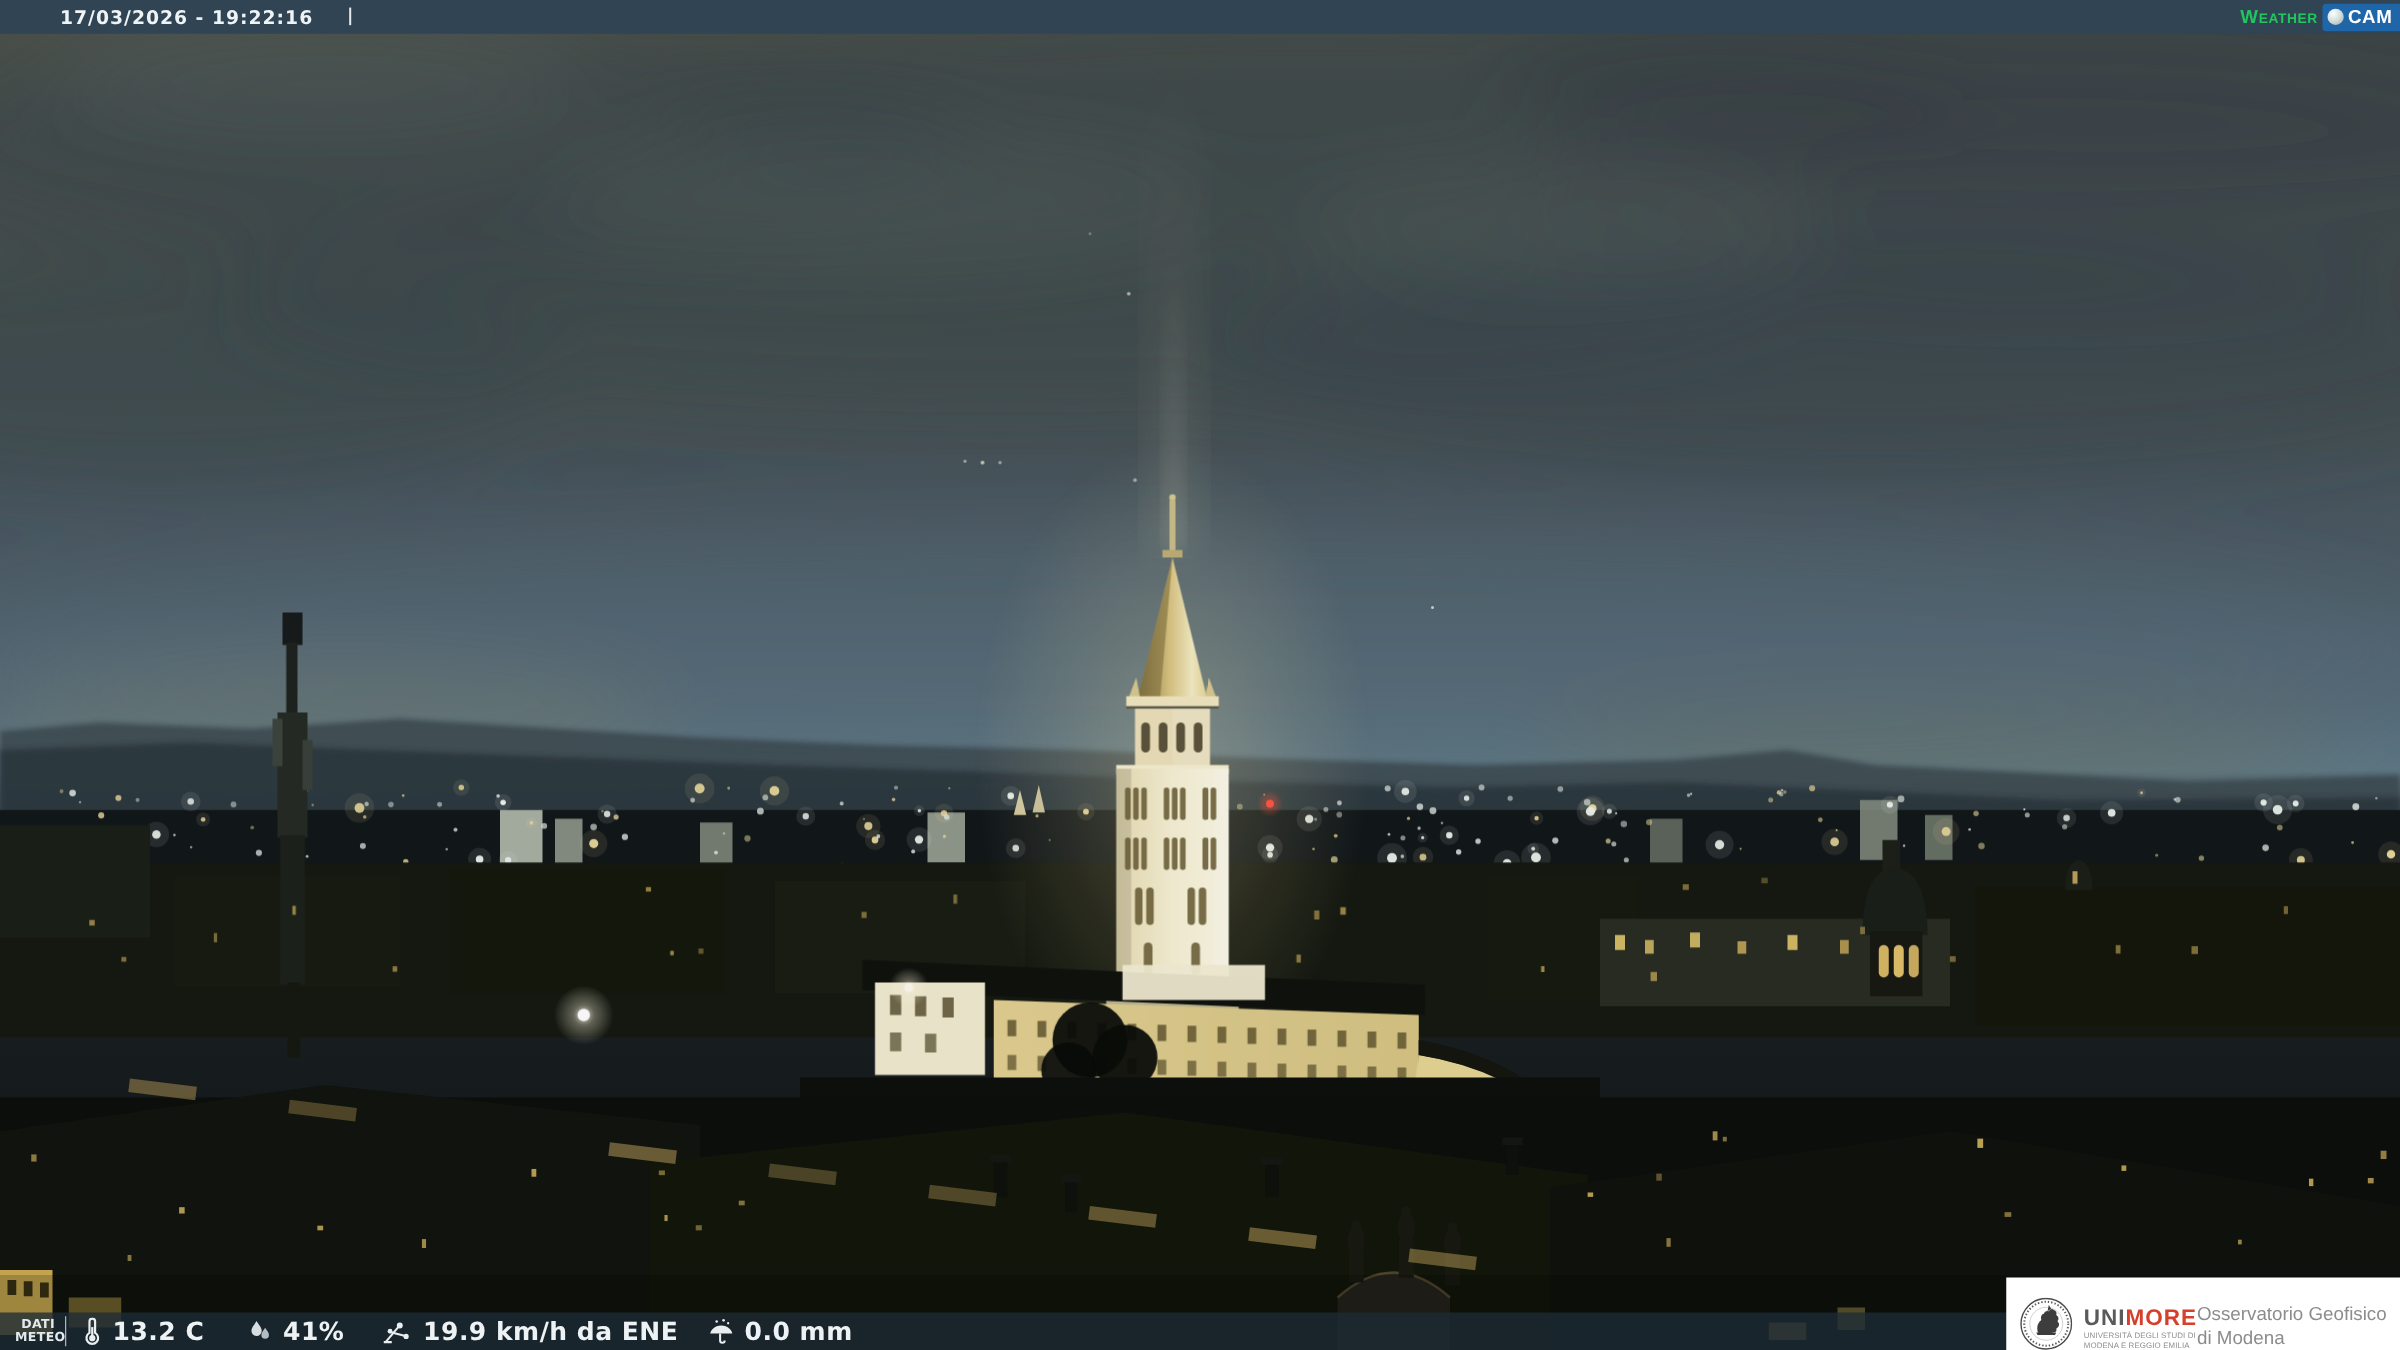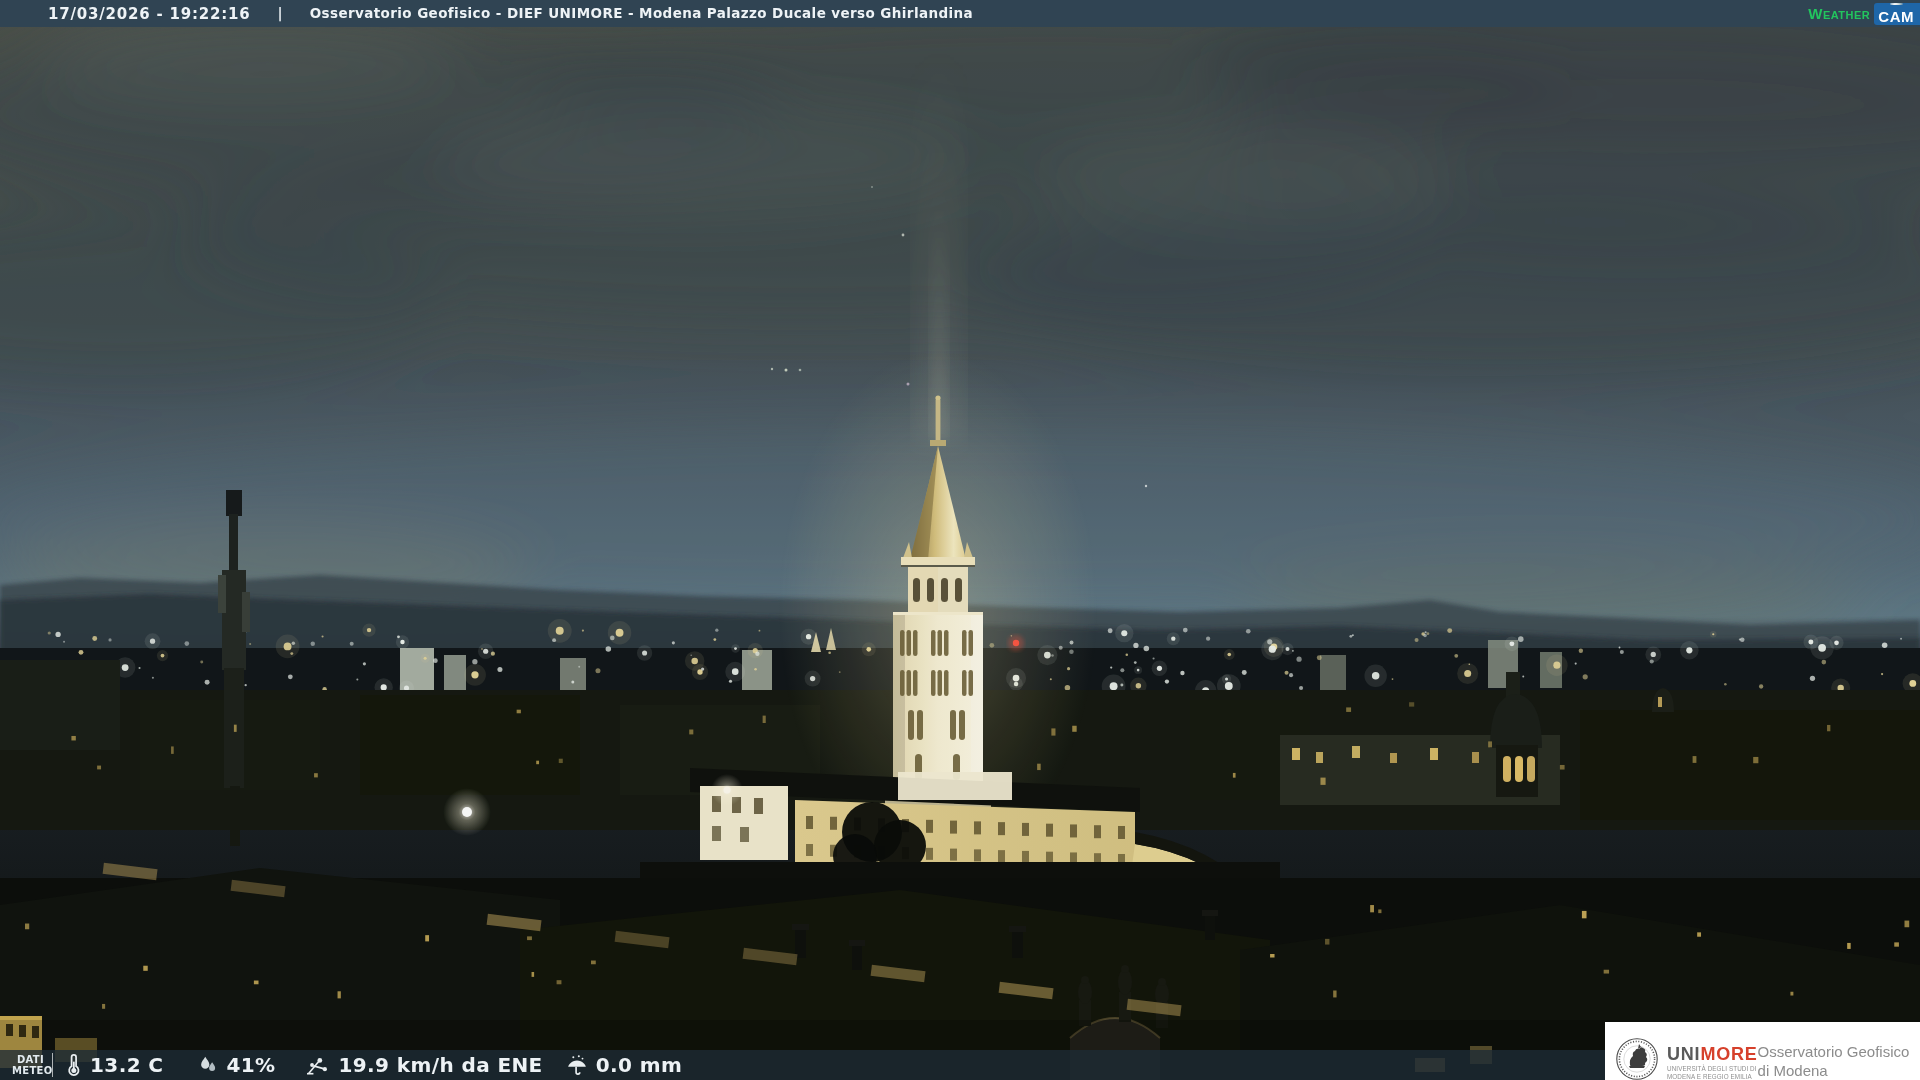--- a/index.html
+++ b/index.html
@@ -12,21 +12,21 @@
           background:rgba(48,68,84,0.97);display:flex;align-items:center;
           color:#eef3f6;z-index:20;}
   .topbar .left{display:flex;align-items:flex-start;padding-left:48px;}
   .dt{font-size:15px;font-weight:bold;letter-spacing:0.8px;}
   .sep{margin:0 27px;font-size:14px;font-weight:bold;opacity:.95;}
   .title{font-size:13.5px;font-weight:bold;letter-spacing:0.4px;}
   .wcam{position:absolute;right:0;top:0;height:27px;display:flex;align-items:center;}
   .wcam .w1{font-variant:small-caps;font-weight:bold;font-size:15px;color:#22c55e;
             letter-spacing:0.5px;margin-right:4px;font-family:"Liberation Sans",sans-serif;}
   .wcam .box{height:22px;display:flex;align-items:center;gap:3px;padding:0 6px 0 4px;
-             border-radius:3px 0 0 3px;flex-direction:column;}
+             border-radius:3px 0 0 3px;}
   .wcam .cam{font-weight:bold;font-size:15px;color:#fff;letter-spacing:0.5px;
              font-family:"Liberation Sans",sans-serif;}
   .globe{width:13px;height:13px;border-radius:50%;
          background:radial-gradient(circle at 35% 30%,#ffffff,#cdd8d4 55%,#8fa4ab);}
 
   
   .botbar{position:absolute;left:0;top:1050px;width:1920px;height:30px;
           background:rgba(30,44,54,0.78);display:flex;align-items:center;
           color:#edf2f5;z-index:20;}
   .botbar .label{margin-left:12px;width:32px;text-align:right;font-size:10px;
@@ -632,21 +632,20 @@
       </g>
 
   <rect x="0" y="0" width="1920" height="1080" fill="#3e4a42" opacity="0.05"></rect>
   <rect x="0" y="1020" width="1920" height="60" fill="#000000" opacity="0.18"></rect>
 </svg>
 
 <div class="topbar">
   <div class="left">
     <span class="dt">17/03/2026 - 19:22:16</span>
     <span class="sep">|</span>
-    <span class="title">Osservatorio Geofisico - DIEF UNIMORE - Modena Palazzo Ducale verso Ghirlandina</span>
   </div>
   <div class="wcam">
     <span class="w1">Weather</span>
     <span class="box" id="wcam-box" style="background: rgb(30, 102, 168);">
       <span class="globe"></span>
       <span class="cam">CAM</span>
     </span>
   </div>
 </div>
 

